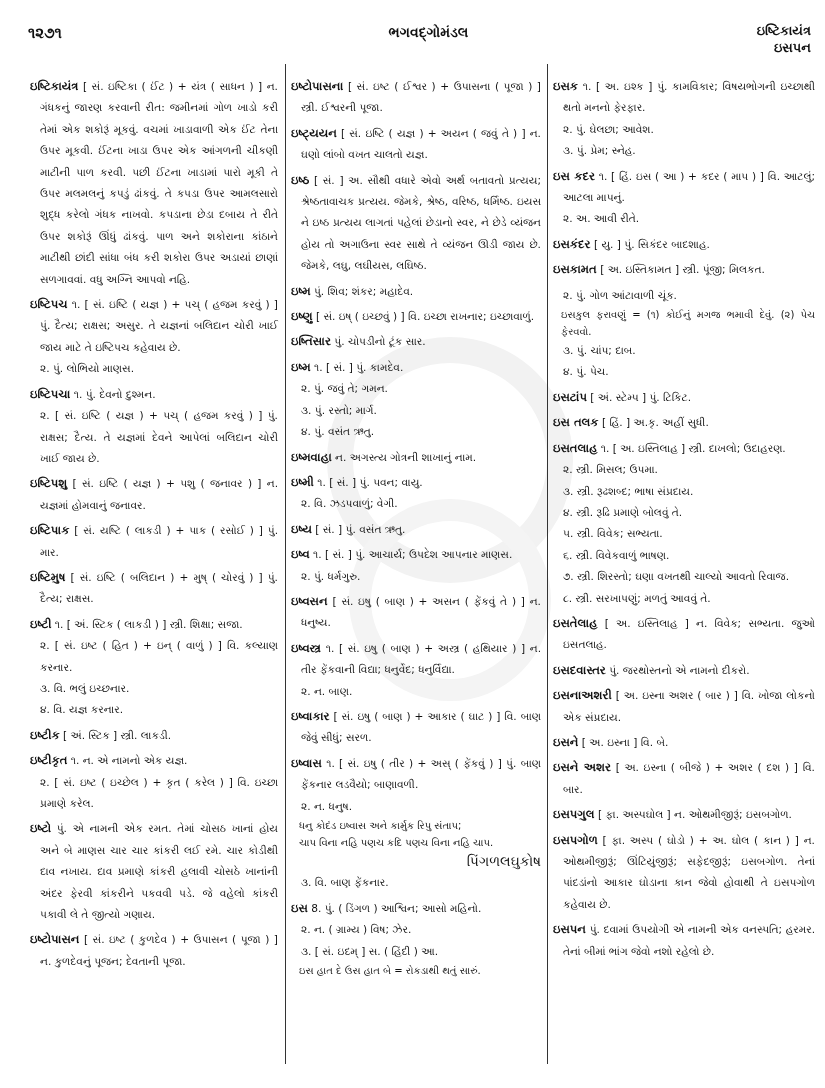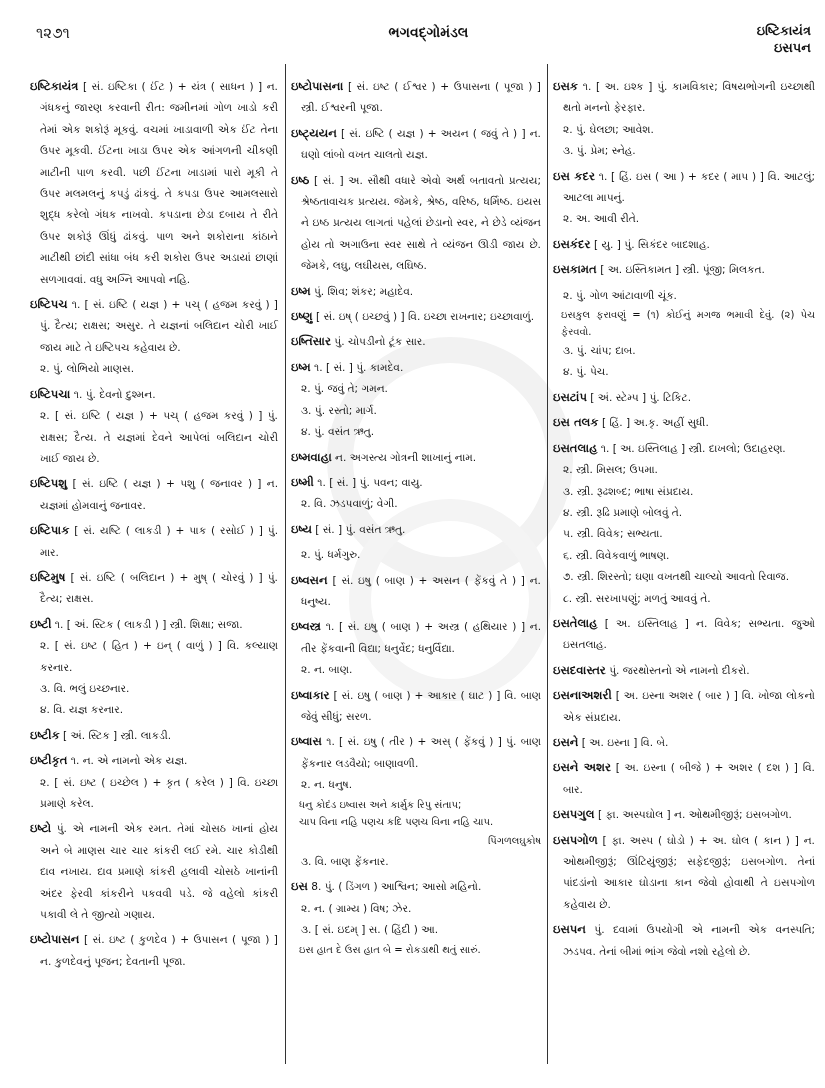--- a/index.html
+++ b/index.html
@@ -1,34 +1,34 @@
 <!DOCTYPE html>
 <html><head>
 <meta charset="utf-8">
 <style>
   html,body{margin:0;padding:0;background:#fff;}
   body{width:825px;height:1088px;position:relative;overflow:hidden;font-family:"DejaVu Sans",sans-serif;color:#111;}
   .header{position:absolute;left:0;top:0;width:825px;height:60px;}
-  .pnum{position:absolute;left:36px;top:24px;font-size:15px;font-weight:normal;}
+  .pnum{position:absolute;left:28px;top:24px;font-size:15px;font-weight:bold;}
   .ptitle{position:absolute;left:0;width:825px;top:24px;text-align:center;font-size:14px;font-weight:bold;margin-left:16px;}
   .guide{position:absolute;right:14px;top:22px;text-align:right;font-size:13px;font-weight:bold;line-height:17px;}
   .watermark{position:absolute;left:300px;top:300px;width:300px;height:420px;pointer-events:none;}
   .col{position:absolute;top:64px;font-size:10.6px;line-height:21.4px;text-align:justify;margin-top:12px;}
   .c1{left:30px;width:248px;}
   .c2{left:291px;width:250px;}
   .c3{left:553px;width:262px;}
   .rule{position:absolute;top:64px;width:1px;background:#333;}
   .r1{left:285px;height:1000px;}
   .r2{left:547px;height:1000px;}
   .entry{margin:0 0 4px 0;}
   .hw{font-weight:bold;font-size:11.6px;}
   .sub{padding-left:10px;}
   .sub-first{text-indent:-10px;padding-left:10px;}
   .quote{padding-left:8px;font-size:10px;line-height:17px;}
-  .src{text-align:right;font-size:10px;}
+  .src{text-align:right;font-size:14px;}
 </style>
 </head>
 <body>
 
 <div class="header">
   <div class="pnum">૧૨૭૧</div>
   <div class="ptitle">ભગવદ્ગોમંડલ</div>
   <div class="guide">
     <div>ઇષ્ટિકાયંત્ર</div>
     <div>ઇસપન</div>
@@ -113,20 +113,21 @@
       <div class="sub-first"><span class="hw">ઇષ્મવાહા</span> <span>ન. અગસ્ત્ય ગોત્રની શાખાનું નામ.</span></div>
     </div>
     <div class="entry">
       <div class="sub-first"><span class="hw">ઇષ્મી</span> <span>૧. [ સં. ] પું. પવન; વાયુ.</span></div>
       <div class="sub">૨. વિ. ઝડપવાળું; વેગી.</div>
     </div>
     <div class="entry">
       <div class="sub-first"><span class="hw">ઇષ્ય</span> <span>[ સં. ] પું. વસંત ઋતુ.</span></div>
     </div>
     <div class="entry">
+      <div class="sub-first"><span class="hw">ઇષ્વ</span> <span>૧. [ સં. ] પું. આચાર્ય; ઉપદેશ આપનાર માણસ.</span></div>
       <div class="sub">૨. પું. ધર્મગુરુ.</div>
     </div>
     <div class="entry">
       <div class="sub-first"><span class="hw">ઇષ્વસન</span> <span>[ સં. ઇષુ ( બાણ ) + અસન ( ફેંકવું તે ) ] ન. ધનુષ્ય.</span></div>
     </div>
     <div class="entry">
       <div class="sub-first"><span class="hw">ઇષ્વસ્ત્ર</span> <span>૧. [ સં. ઇષુ ( બાણ ) + અસ્ત્ર ( હથિયાર ) ] ન. તીર ફેંકવાની વિદ્યા; ધનુર્વેદ; ધનુર્વિદ્યા.</span></div>
       <div class="sub">૨. ન. બાણ.</div>
     </div>
     <div class="entry">
@@ -200,15 +201,15 @@
     <div class="entry">
       <div class="sub-first"><span class="hw">ઇસને અશર</span> <span>[ અ. ઇસ્ના ( બીજે ) + અશર ( દશ ) ] વિ. બાર.</span></div>
     </div>
     <div class="entry">
       <div class="sub-first"><span class="hw">ઇસપગુલ</span> <span>[ ફા. અસ્પઘોલ ] ન. ઓથમીજીરૂં; ઇસબગોળ.</span></div>
     </div>
     <div class="entry">
       <div class="sub-first"><span class="hw">ઇસપગોળ</span> <span>[ ફા. અસ્પ ( ઘોડો ) + અ. ઘોલ ( કાન ) ] ન. ઓથમીજીરૂં; ઊંટિયુંજીરૂં; સફેદજીરૂં; ઇસબગોળ. તેનાં પાંદડાંનો આકાર ઘોડાના કાન જેવો હોવાથી તે ઇસપગોળ કહેવાય છે.</span></div>
     </div>
     <div class="entry">
-      <div class="sub-first"><span class="hw">ઇસપન</span> <span>પું. દવામાં ઉપયોગી એ નામની એક વનસ્પતિ; ઝડપવ. તેનાં બીમાં ભાંગ જેવો નશો રહેલો છે.</span></div>
+      <div class="sub-first"><span class="hw">ઇસપન</span> <span>પું. દવામાં ઉપયોગી એ નામની એક વનસ્પતિ; હરમર. તેનાં બીમાં ભાંગ જેવો નશો રહેલો છે.</span></div>
     </div>
   </div>
 
 </body></html>

